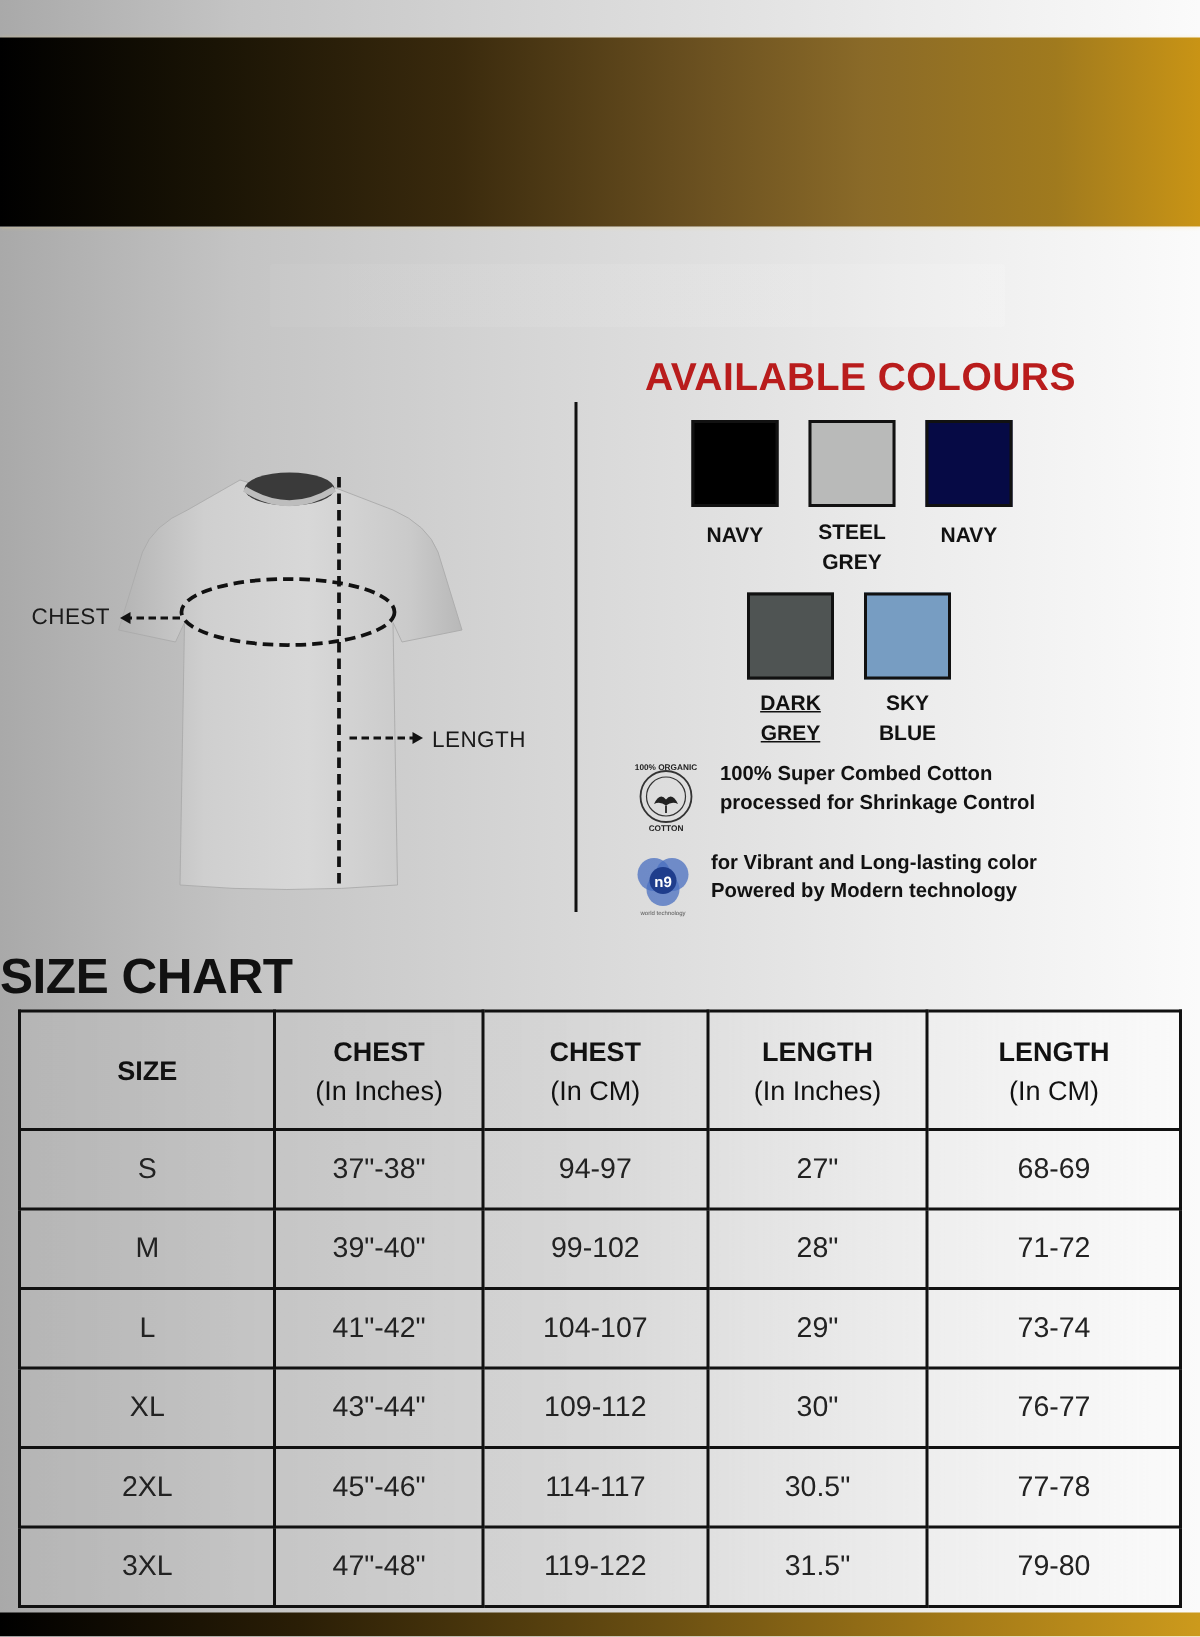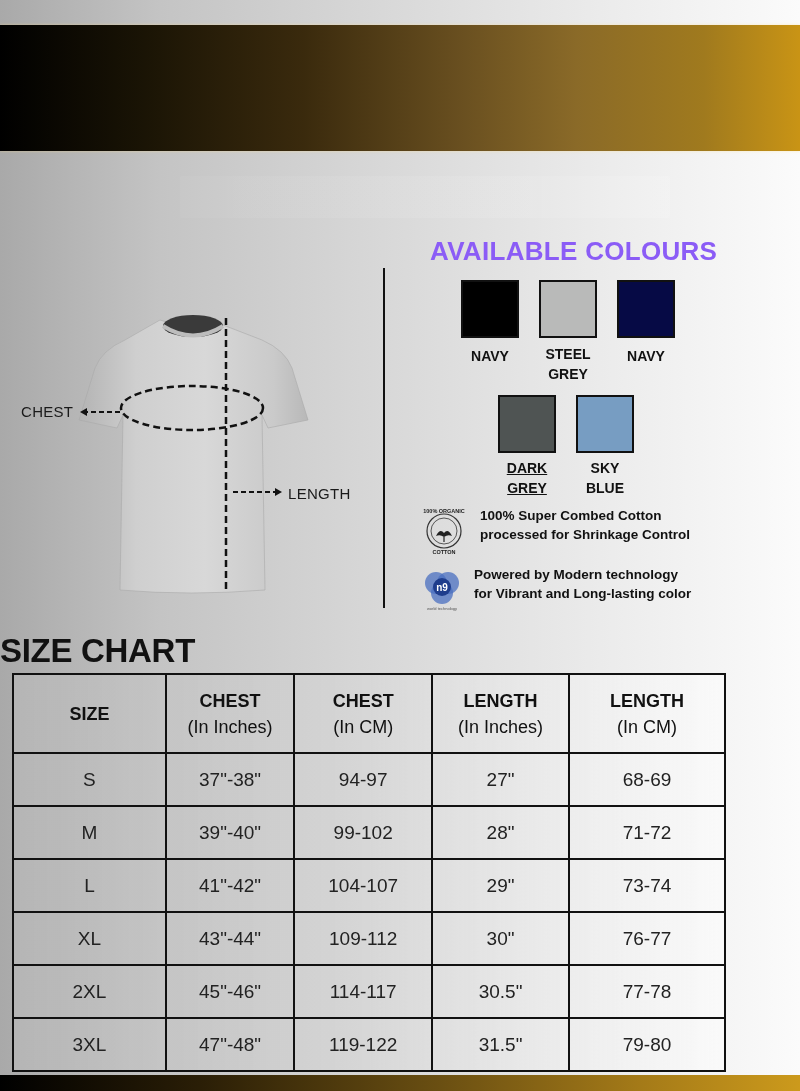--- a/index.html
+++ b/index.html
@@ -32,21 +32,21 @@
   .label-chest { left: 21px; top: 403px; }
   .label-length { left: 288px; top: 485px; }
 
   .divider {
     position: absolute; left: 383px; top: 268px; width: 2px; height: 340px; background: #111;
   }
 
   
   .colours-title {
     position: absolute; left: 430px; top: 236px; font-size: 26px; font-weight: bold;
-    letter-spacing: 0.3px; color: #8b5cf6;
+    letter-spacing: 0.3px; color: #b91c1c;
   }
   .swatch-item { position: absolute; width: 80px; text-align: center; }
   .swatch {
     width: 58px; height: 58px; border: 2px solid #111; margin: 0 auto;
   }
   .swatch-label {
     margin-top: 8px; font-size: 14px; font-weight: bold; line-height: 20px; color: #111;
   }
 
   .feature { position: absolute; display: flex; }
@@ -54,21 +54,21 @@
     font-size: 13.5px; font-weight: bold; line-height: 19px; color: #111;
   }
   .feature-text span { display: block; }
 
   
   .size-title {
     position: absolute; left: 0; width: 770px; top: 632px; text-align: left;
     font-size: 33px; font-weight: bold; color: #111; letter-spacing: -0.3px;
   }
   table.size-table {
-    position: absolute; left: 12px; top: 673px; width: 714px; height: 397px;
+    position: absolute; left: 12px; top: 673px; width: 776px; height: 397px;
     border-collapse: collapse;
     background: linear-gradient(90deg, rgba(185,185,185,0.7), rgba(215,215,215,0.6) 50%, rgba(250,250,250,0.9));
   }
   .size-table th, .size-table td {
     border: 2px solid #111; text-align: center; vertical-align: middle; color: #222;
   }
   .size-table th {
     font-size: 18px; font-weight: bold; line-height: 26px; height: 79px; color: #111;
   }
   .size-table th span { display: block; }
@@ -171,22 +171,22 @@
 <div class="feature" style="left:420px; top:565px;">
   <svg width="48" height="48" viewBox="0 0 48 48" style="margin-right:6px;">
     <circle cx="16" cy="18" r="11" fill="#4a6fc0" opacity="0.75"></circle>
     <circle cx="28" cy="18" r="11" fill="#4a6fc0" opacity="0.75"></circle>
     <circle cx="22" cy="28" r="11" fill="#4a6fc0" opacity="0.75"></circle>
     <circle cx="22" cy="22" r="9" fill="#1f3d8c"></circle>
     <text x="22" y="26" font-size="10" text-anchor="middle" fill="#fff" font-family="Liberation Sans, sans-serif" font-weight="bold">n9</text>
     <text x="22" y="45" font-size="4" text-anchor="middle" fill="#555" font-family="Liberation Sans, sans-serif">world technology</text>
   </svg>
   <div class="feature-text">
+    <span>for Vibrant and Long-lasting color</span>
     <span>Powered by Modern technology</span>
-    <span>for Vibrant and Long-lasting color</span>
   </div>
 </div>
 
 <div class="size-title">SIZE CHART</div>
 
 <table class="size-table">
   <thead>
     <tr>
       <th class="col-size">
           <span>SIZE</span>

